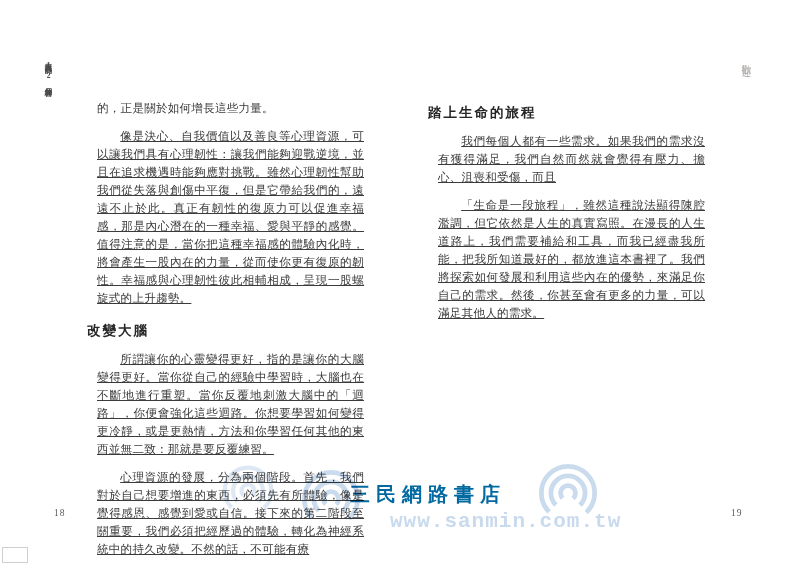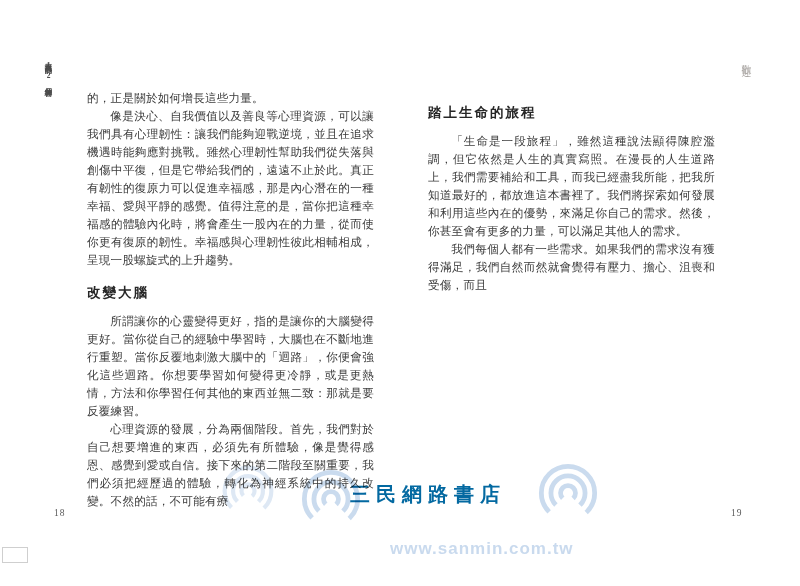--- a/index.html
+++ b/index.html
@@ -9,22 +9,22 @@
     font-family:"Liberation Serif","DejaVu Serif",serif;
   }
   
   .page-column{
     position:absolute;top:90px;width:287px;
     font-size:11.6px;line-height:18px;color:#3b3b3b;
     text-align:justify;letter-spacing:0.2px;
   }
   #left-column{left:87px;}
   #right-column{left:428px;}
-  .page-column p{margin:0;}
-  .para-indent{text-indent:2em;}
+  .page-column p{margin:10px;}
+  .para-indent{text-indent:2em;text-decoration:underline;}
   .para-cont{text-indent:0;}
   .section-heading{
     text-align:left;font-weight:bold;font-size:13.5px;color:#262626;
     margin:14px 0 11px 0;letter-spacing:2px;text-indent:0;
   }
   
   .spine-title{
     position:absolute;left:44px;top:56px;
     writing-mode:vertical-rl;text-orientation:upright;
     font-size:7.5px;font-weight:bold;color:#4a4a4a;letter-spacing:1px;
@@ -46,22 +46,22 @@
   }
   
   .wm{position:absolute;pointer-events:none;mix-blend-mode:multiply;}
   .wm-store{
     left:318px;top:481px;
     font-family:"Liberation Sans","DejaVu Sans",sans-serif;
     font-size:20px;font-weight:bold;letter-spacing:6px;color:#0369a1;padding-left:32px;
   }
   .wm-url{
     left:390px;top:510px;
-    font-family:Liberation Sans, sans-serif;
-    font-size:17px;font-weight:bold;letter-spacing:1px;color:#c9daee;margin-top:29px;
+    font-family:Liberation Mono, monospace;
+    font-size:21px;font-weight:bold;letter-spacing:1px;color:#c9daee;
   }
   .wm-logo{opacity:.8;}
   #wm-logo-a{left:220px;top:463px;opacity:.5;}
   #wm-logo-b{left:299px;top:467px;}
   #wm-logo-c{left:536px;top:461px;}
 </style>
 </head>
 <body>
 
 <div class="spine-title">力挺自己的12個練習</div>
@@ -71,22 +71,22 @@
 <div id="left-column" class="page-column">
   <p class="para-cont">的，正是關於如何增長這些力量。</p>
   <p class="para-indent">像是決心、自我價值以及善良等心理資源，可以讓我們具有心理韌性：讓我們能夠迎戰逆境，並且在追求機遇時能夠應對挑戰。雖然心理韌性幫助我們從失落與創傷中平復，但是它帶給我們的，遠遠不止於此。真正有韌性的復原力可以促進幸福感，那是內心潛在的一種幸福、愛與平靜的感覺。值得注意的是，當你把這種幸福感的體驗內化時，將會產生一股內在的力量，從而使你更有復原的韌性。幸福感與心理韌性彼此相輔相成，呈現一股螺旋式的上升趨勢。</p>
   <div class="section-heading">改變大腦</div>
   <p class="para-indent">所謂讓你的心靈變得更好，指的是讓你的大腦變得更好。當你從自己的經驗中學習時，大腦也在不斷地進行重塑。當你反覆地刺激大腦中的「迴路」，你便會強化這些迴路。你想要學習如何變得更冷靜，或是更熱情，方法和你學習任何其他的東西並無二致：那就是要反覆練習。</p>
   <p class="para-indent">心理資源的發展，分為兩個階段。首先，我們對於自己想要增進的東西，必須先有所體驗，像是覺得感恩、感覺到愛或自信。接下來的第二階段至關重要，我們必須把經歷過的體驗，轉化為神經系統中的持久改變。不然的話，不可能有療</p>
 </div>
 
 <div id="right-column" class="page-column">
   <div class="section-heading">踏上生命的旅程</div>
+  <p class="para-indent">我們每個人都有一些需求。如果我們的需求沒有獲得滿足，我們自然而然就會覺得有壓力、擔心、沮喪和受傷，而且</p>
   <p class="para-indent">「生命是一段旅程」，雖然這種說法顯得陳腔濫調，但它依然是人生的真實寫照。在漫長的人生道路上，我們需要補給和工具，而我已經盡我所能，把我所知道最好的，都放進這本書裡了。我們將探索如何發展和利用這些內在的優勢，來滿足你自己的需求。然後，你甚至會有更多的力量，可以滿足其他人的需求。</p>
-  <p class="para-indent">我們每個人都有一些需求。如果我們的需求沒有獲得滿足，我們自然而然就會覺得有壓力、擔心、沮喪和受傷，而且</p>
 </div>
 
 <svg id="wm-logo-a" class="wm wm-logo" width="56" height="56" viewBox="0 0 60 60">
   <g fill="none" stroke="#bdd2ea" transform="rotate(135 30 30)">
     <circle cx="30" cy="30" r="25" stroke-width="4.5" stroke-dasharray="118 40"></circle>
     <circle cx="30" cy="30" r="16" stroke-width="4.5" stroke-dasharray="75 26"></circle>
     <circle cx="30" cy="30" r="7" stroke-width="4.5" stroke-dasharray="33 11"></circle>
   </g>
 </svg>
 <svg id="wm-logo-b" class="wm wm-logo" width="64" height="64" viewBox="0 0 60 60">

